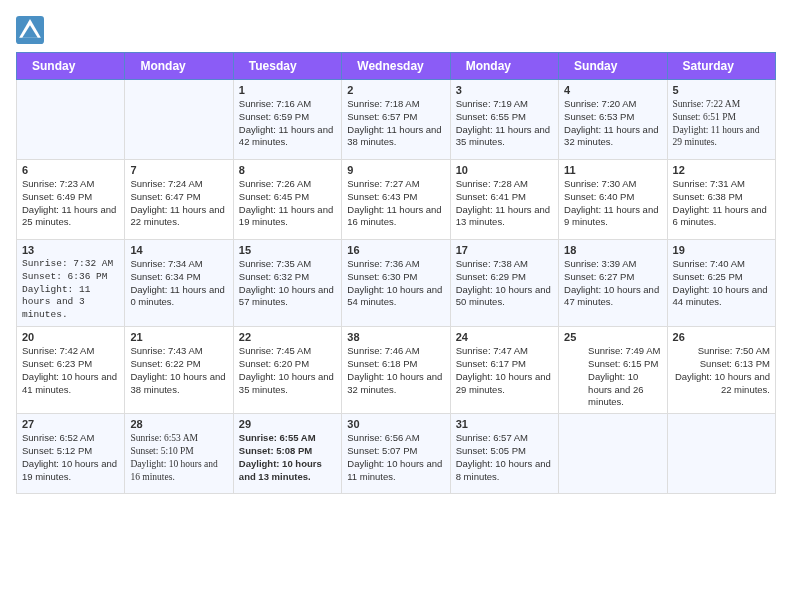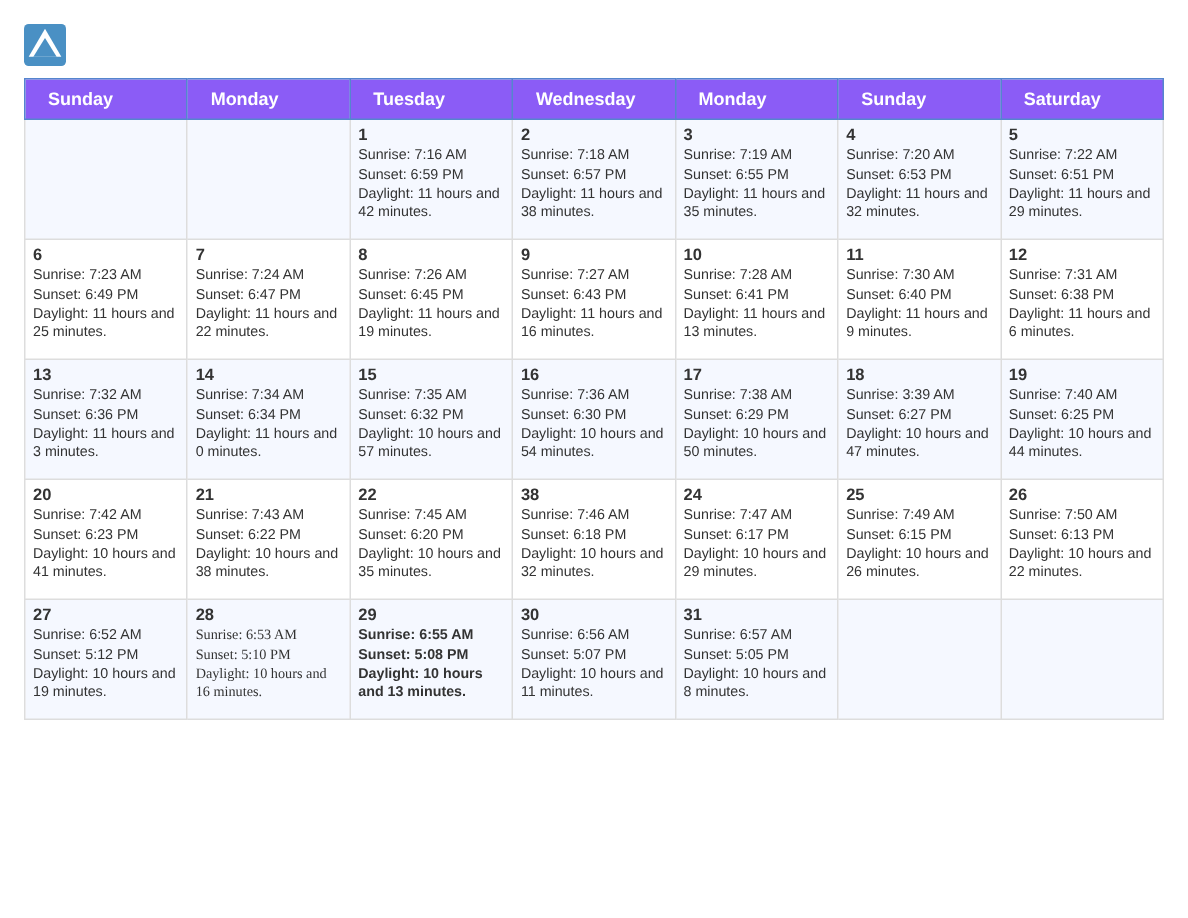--- a/index.html
+++ b/index.html
@@ -146,21 +146,21 @@
 Daylight: 11 hours and 35 minutes.</div>
         </td>
         <td>
           <span class="day-num">4</span>
           <div class="cell-content" style="white-space: pre-line;">Sunrise: 7:20 AM
 Sunset: 6:53 PM
 Daylight: 11 hours and 32 minutes.</div>
         </td>
         <td>
           <span class="day-num">5</span>
-          <div class="cell-content" style="white-space: pre-line;">Sunrise: 7:22 AM
+          <div class="cell-content" style="white-space: pre-line; font-family: Liberation Serif, serif;">Sunrise: 7:22 AM
 Sunset: 6:51 PM
 Daylight: 11 hours and 29 minutes.</div>
         </td>
       </tr>
       <tr>
         <td>
           <span class="day-num">6</span>
           <div class="cell-content" style="white-space: pre-line;">Sunrise: 7:23 AM
 Sunset: 6:49 PM
 Daylight: 11 hours and 25 minutes.</div>
@@ -198,21 +198,21 @@
         <td>
           <span class="day-num">12</span>
           <div class="cell-content" style="white-space: pre-line;">Sunrise: 7:31 AM
 Sunset: 6:38 PM
 Daylight: 11 hours and 6 minutes.</div>
         </td>
       </tr>
       <tr>
         <td>
           <span class="day-num">13</span>
-          <div class="cell-content" style="white-space: pre-line;">Sunrise: 7:32 AM
+          <div class="cell-content" style="white-space: pre-line; font-family: Liberation Mono, monospace;">Sunrise: 7:32 AM
 Sunset: 6:36 PM
 Daylight: 11 hours and 3 minutes.</div>
         </td>
         <td>
           <span class="day-num">14</span>
           <div class="cell-content" style="white-space: pre-line;">Sunrise: 7:34 AM
 Sunset: 6:34 PM
 Daylight: 11 hours and 0 minutes.</div>
         </td>
         <td>
@@ -272,27 +272,27 @@
 Daylight: 10 hours and 32 minutes.</div>
         </td>
         <td>
           <span class="day-num">24</span>
           <div class="cell-content" style="white-space: pre-line;">Sunrise: 7:47 AM
 Sunset: 6:17 PM
 Daylight: 10 hours and 29 minutes.</div>
         </td>
         <td>
           <span class="day-num">25</span>
-          <div class="cell-content" style="white-space: pre-line;">Sunrise: 7:49 AM
+          <div class="cell-content" style="white-space: pre-line; margin-left: 24px;">Sunrise: 7:49 AM
 Sunset: 6:15 PM
 Daylight: 10 hours and 26 minutes.</div>
         </td>
         <td>
           <span class="day-num">26</span>
-          <div class="cell-content" style="white-space: pre-line;">Sunrise: 7:50 AM
+          <div class="cell-content" style="white-space: pre-line; text-align: right;">Sunrise: 7:50 AM
 Sunset: 6:13 PM
 Daylight: 10 hours and 22 minutes.</div>
         </td>
       </tr>
       <tr>
         <td>
           <span class="day-num">27</span>
           <div class="cell-content" style="white-space: pre-line;">Sunrise: 6:52 AM
 Sunset: 5:12 PM
 Daylight: 10 hours and 19 minutes.</div>

